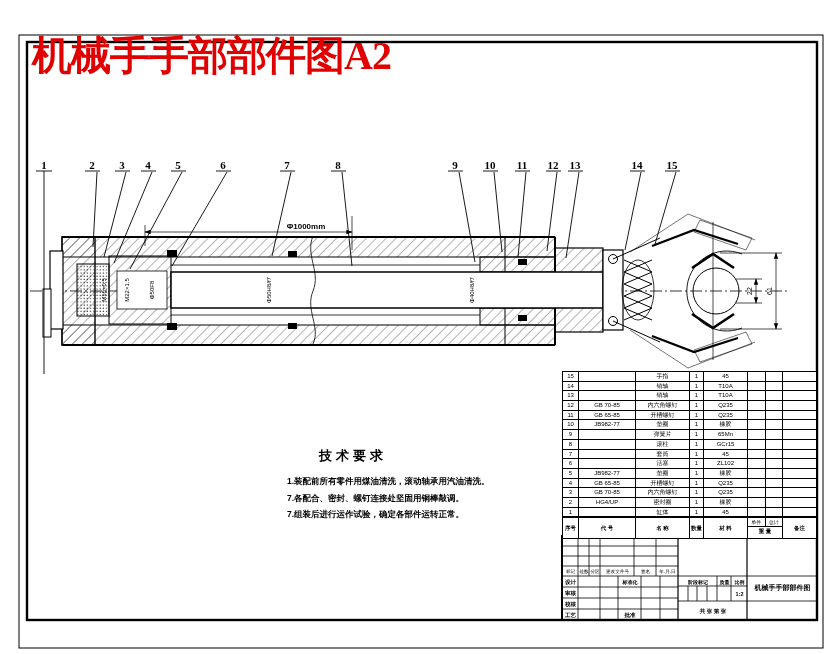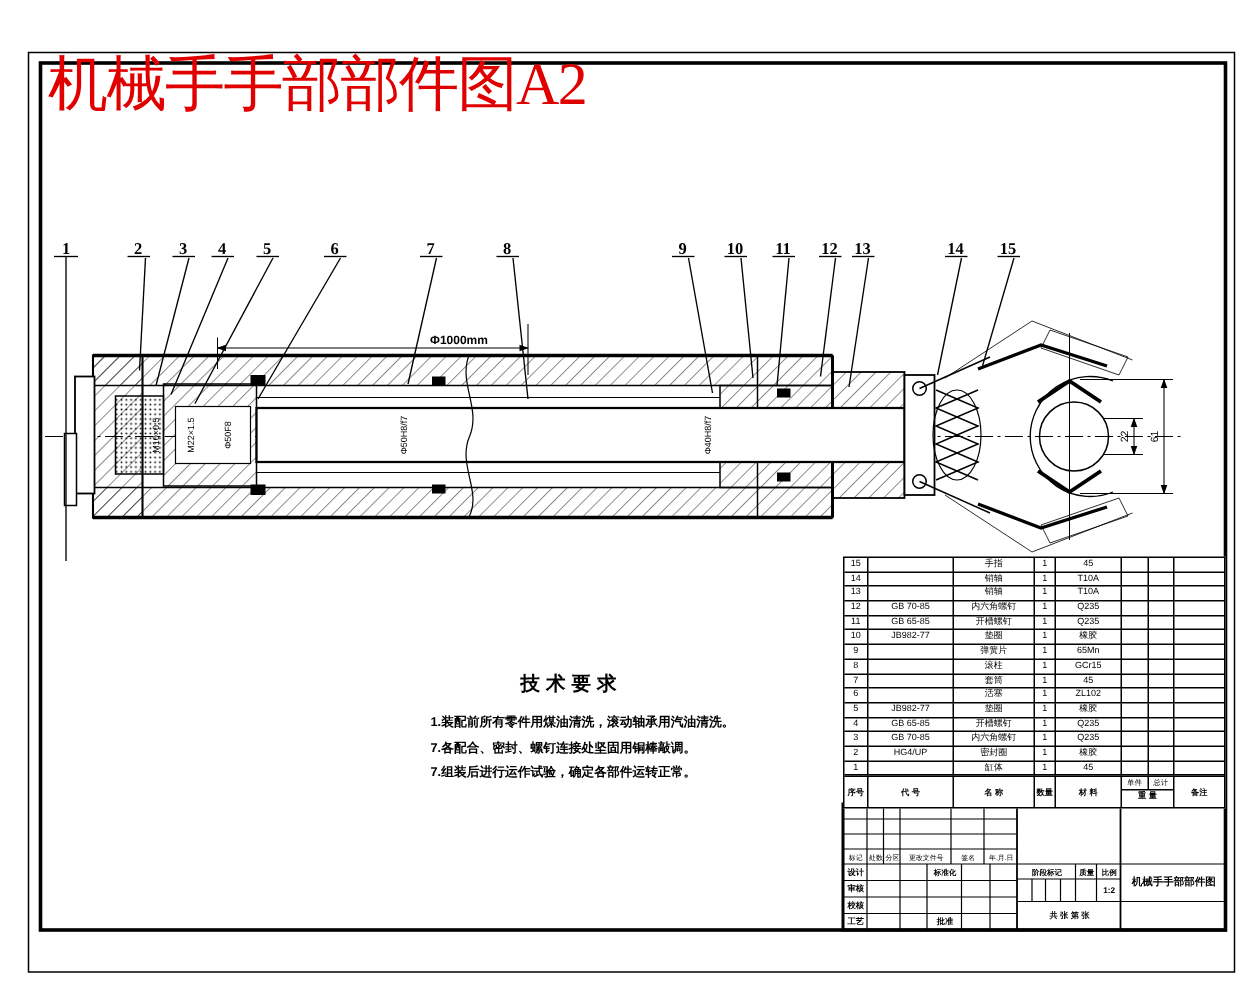--- a/index.html
+++ b/index.html
@@ -3,27 +3,27 @@
 <meta charset="utf-8">
 <style>
   html,body{margin:0;padding:0;}
   body{
     width:830px;height:654px;position:relative;background:#fff;
     font-family:"Liberation Sans", sans-serif;color:#000;overflow:hidden;
   }
   svg{position:absolute;left:0;top:0;}
   .red-title{
     position:absolute;left:32px;top:36px;
-    font-family:"Liberation Serif", serif;font-weight:normal;
+    font-family:"Liberation Serif", serif;font-weight:bold;
     font-size:40px;line-height:40px;color:#e00000;letter-spacing:-1px;
     white-space:nowrap;
   }
   .techreq{position:absolute;left:287px;top:447px;width:230px;}
   .techreq .tr-title{
-    font-size:13px;font-weight:bold;letter-spacing:4px;margin-left:60px;margin-bottom:8px;
+    font-size:13px;font-weight:bold;letter-spacing:4px;margin-left:32px;margin-bottom:8px;
   }
   .techreq .tr-item{
     font-size:8.5px;font-weight:bold;line-height:16.5px;white-space:nowrap;
   }
   
   .bom{
     position:absolute;left:562px;top:371px;width:255px;
     border:1.6px solid #000;box-sizing:border-box;background:#fff;
   }
   .bom-rows{display:block;}

